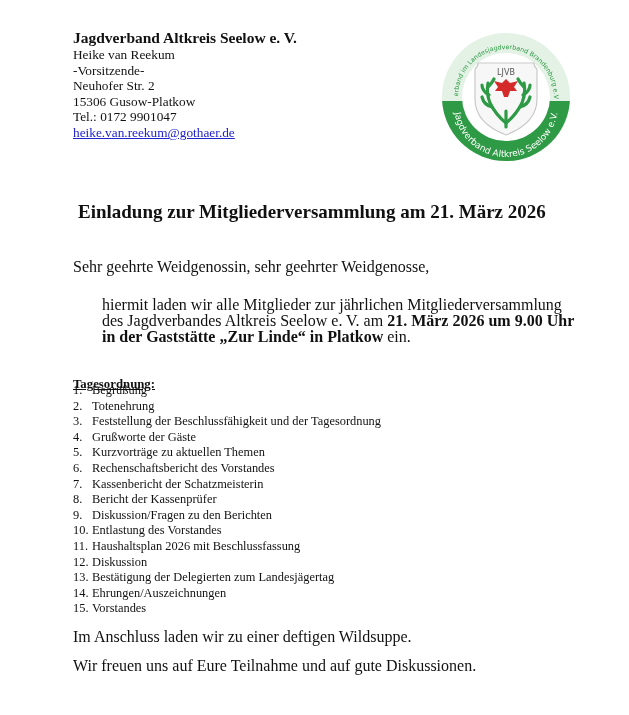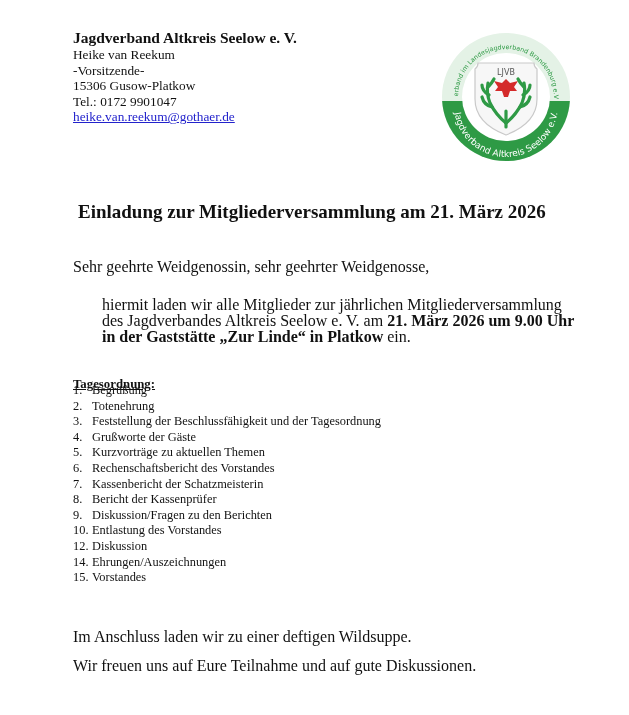--- a/index.html
+++ b/index.html
@@ -30,20 +30,21 @@
   </style>
 </head>
 <body>
 
 <div class="page">
 
   <div class="sender">
     <div class="org">Jagdverband Altkreis Seelow e. V.</div>
     <div>Heike van Reekum</div>
     <div>-Vorsitzende-</div>
+    <div>Neuhofer Str. 2</div>
     <div>15306 Gusow-Platkow</div>
     <div>Tel.: 0172 9901047</div>
     <div><a>heike.van.reekum@gothaer.de</a></div>
   </div>
 
   <div class="logo">
     <svg width="132" height="132" viewBox="0 0 132 132">
       <defs>
         <clipPath id="lowerHalf">
             <rect x="0" y="70" width="132" height="62"></rect>
@@ -125,22 +126,30 @@
       </li>
       <li>
         <span class="num">9.</span>
         <span>Diskussion/Fragen zu den Berichten</span>
       </li>
       <li>
         <span class="num">10.</span>
         <span>Entlastung des Vorstandes</span>
       </li>
       <li>
+        <span class="num">11.</span>
+        <span>Haushaltsplan 2026 mit Beschlussfassung</span>
+      </li>
+      <li>
         <span class="num">12.</span>
         <span>Diskussion</span>
+      </li>
+      <li>
+        <span class="num">13.</span>
+        <span>Bestätigung der Delegierten zum Landesjägertag</span>
       </li>
       <li>
         <span class="num">14.</span>
         <span>Ehrungen/Auszeichnungen</span>
       </li>
       <li>
         <span class="num">15.</span>
         <span>Vorstandes</span>
       </li>
     </ol>

